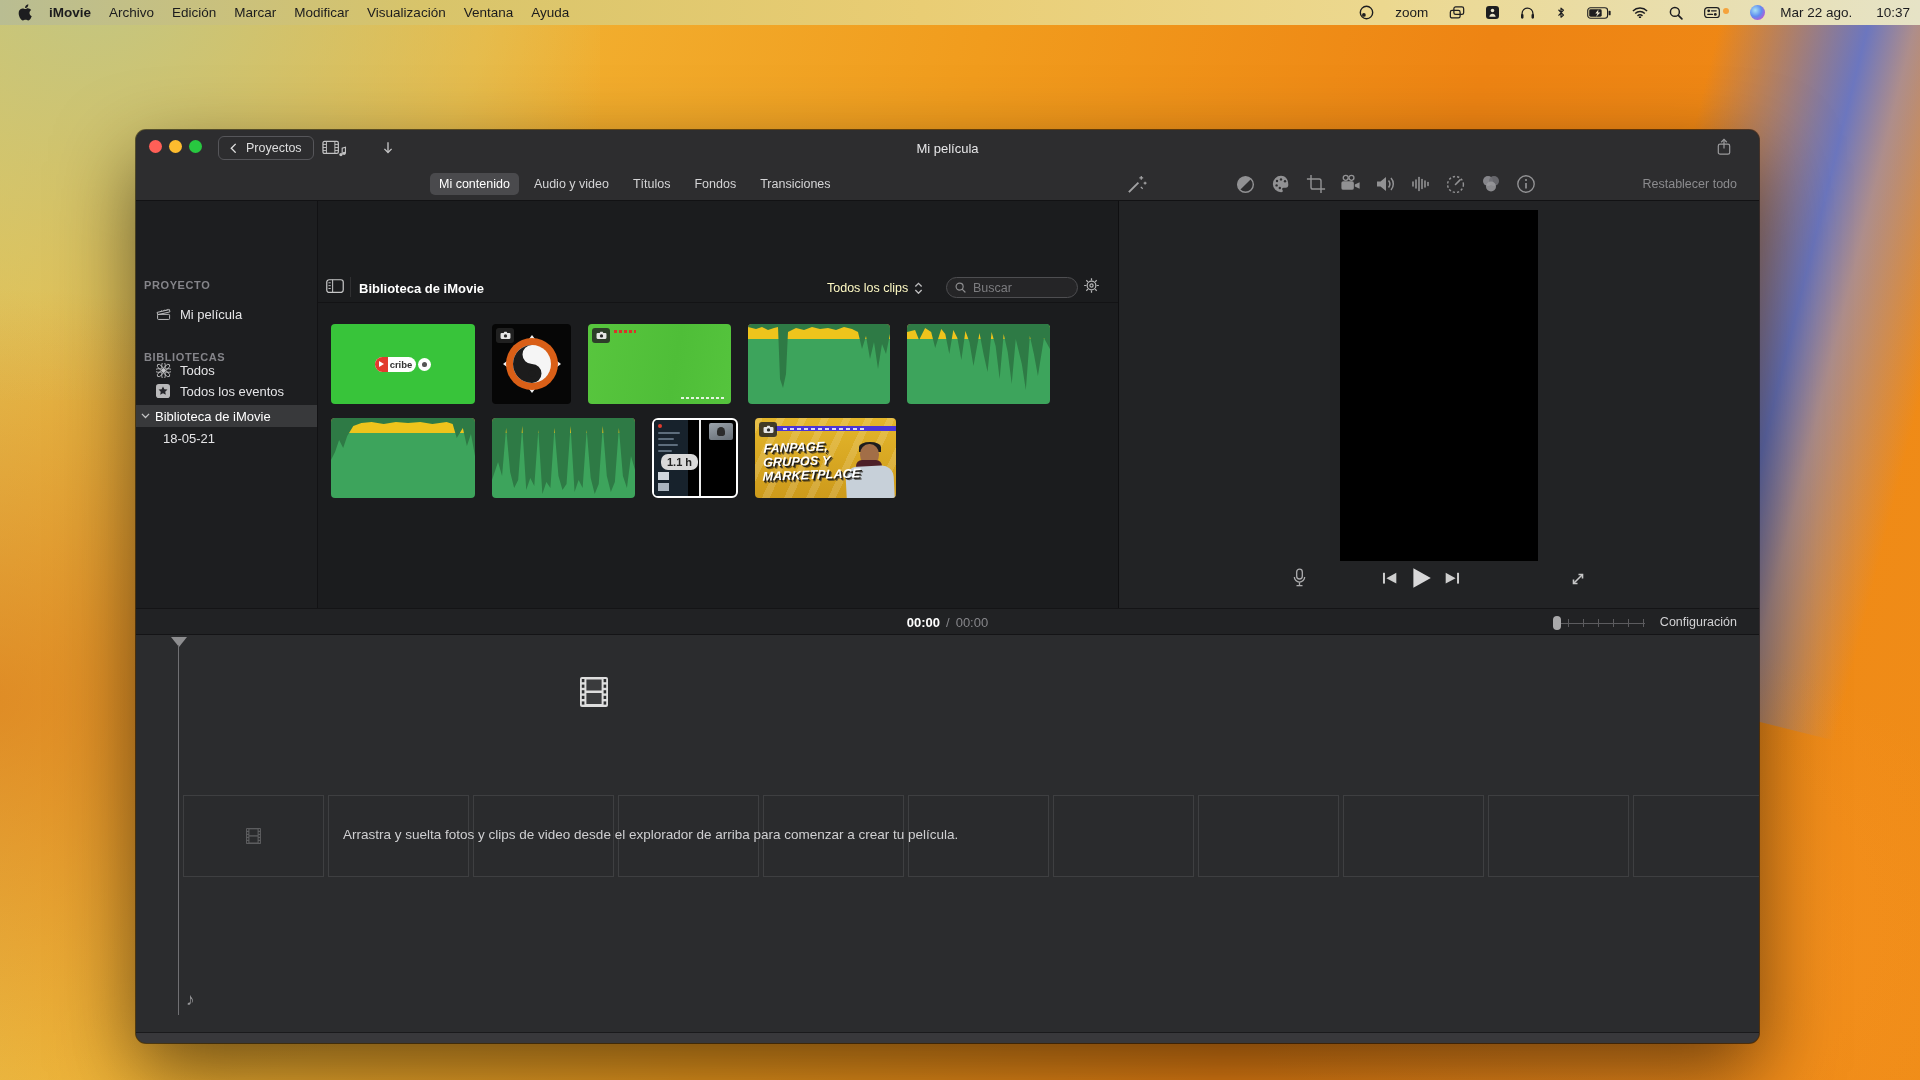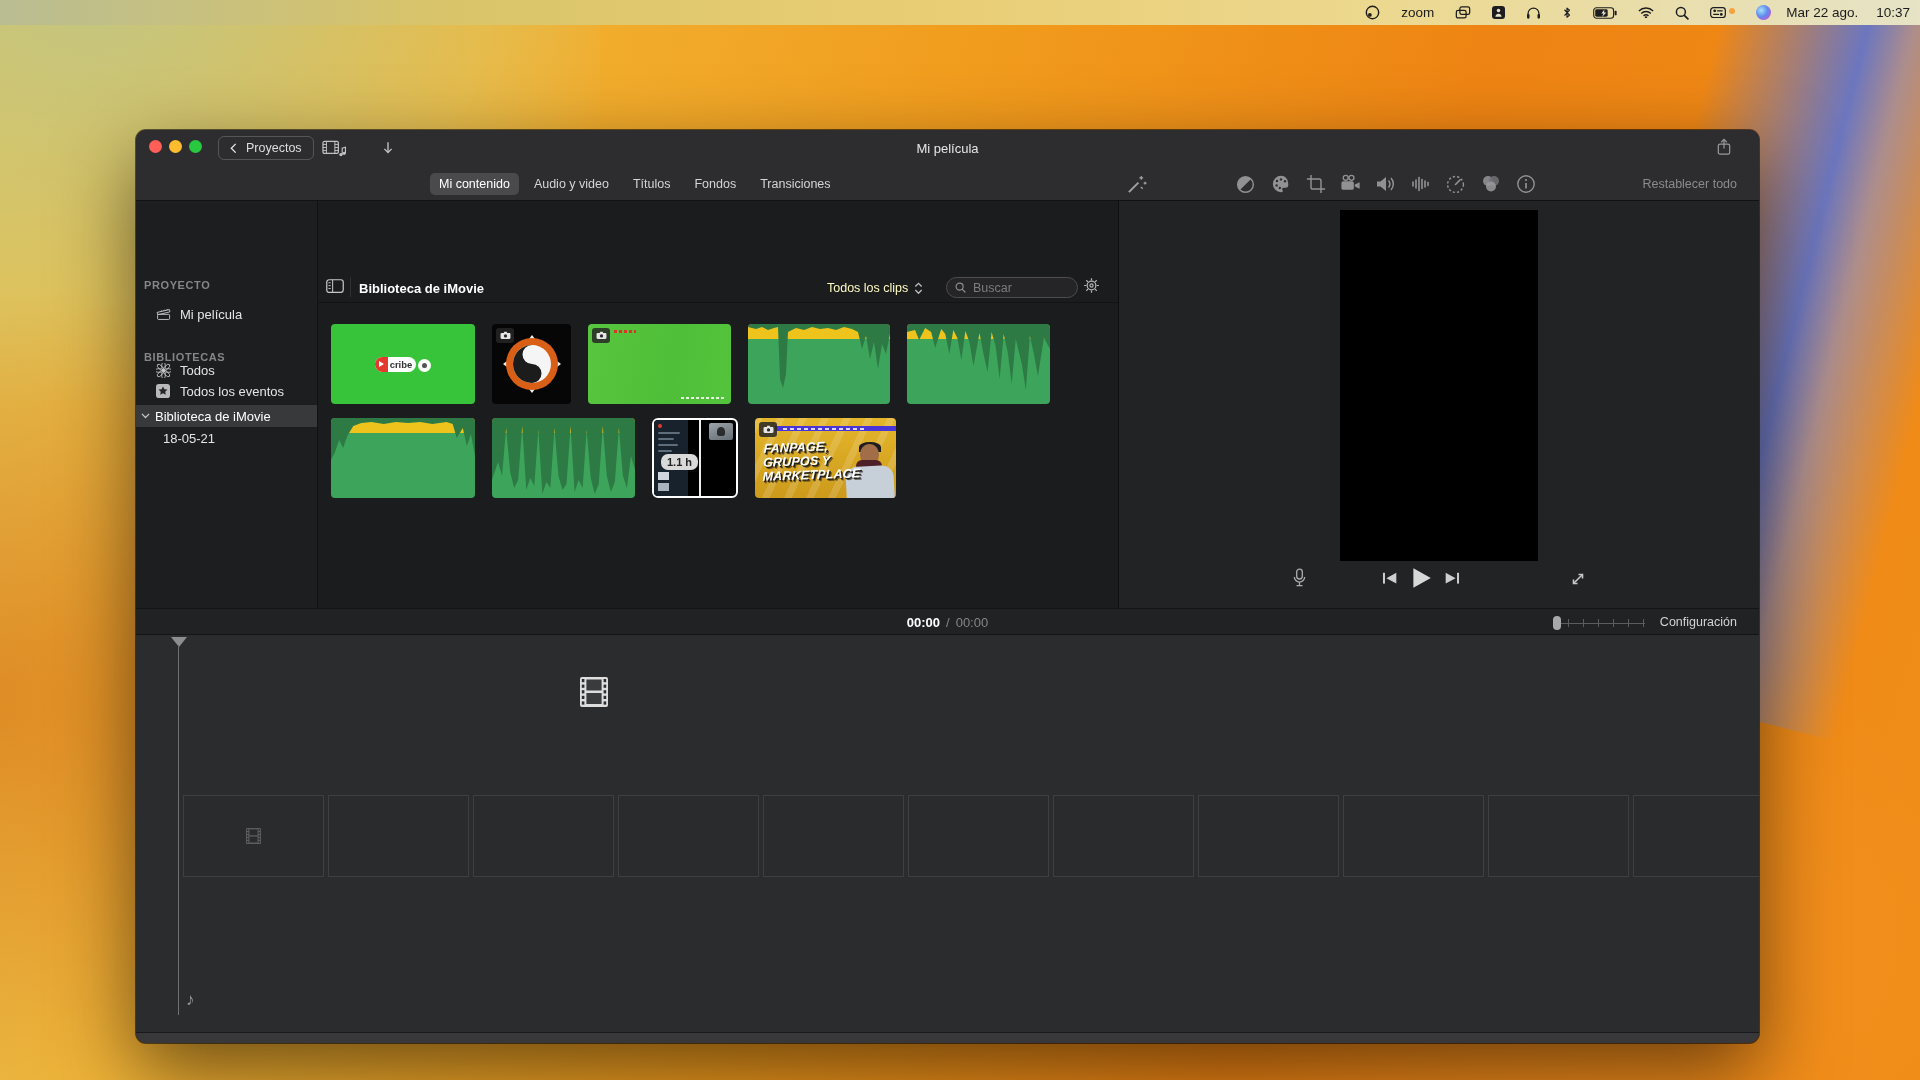--- a/index.html
+++ b/index.html
@@ -24,21 +24,21 @@
   .mb-item{padding:0 9px;white-space:nowrap;}
   .mb-item.apple{padding:0 8px 0 8px;display:flex;align-items:center;}
   .mb-item.app{font-weight:bold;}
   .mb-right{margin-left:auto;display:flex;align-items:center;gap:15px;}
   .mb-status{display:flex;align-items:center;margin-left:6px;}
   .zoomtxt{font-size:13.5px;}
   .siri{width:15px;height:15px;border-radius:50%;
     background:radial-gradient(circle at 35% 35%,#a8e2f5,#5e8df0 45%,#b55ad6 78%,#e85aa0);}
   .cc-wrap{display:flex;align-items:flex-start;gap:3px;}
   .cc-dot{width:6px;height:6px;border-radius:50%;background:#f5a33c;margin-top:1px;}
-  .clock{display:flex;gap:18px;white-space:nowrap;font-size:13.5px;}
+  .clock{display:flex;gap:24px;white-space:nowrap;font-size:13.5px;}
   
   .win{position:absolute;left:136px;top:130px;width:1623px;height:913px;background:#29292b;
     border-radius:10px;overflow:hidden;box-shadow:0 30px 80px rgba(0,0,0,.55),0 0 0 1px rgba(0,0,0,.55);}
   .titlebar{position:absolute;left:0;top:0;width:100%;height:37px;background:#2d2d2f;}
   .traffic{position:absolute;top:10px;width:13px;height:13px;border-radius:50%;}
   .t-red{left:13px;background:#ff5f57;}
   .t-yellow{left:33px;background:#febc2e;}
   .t-green{left:53px;background:#28c840;}
   .back-btn{position:absolute;left:82px;top:6px;height:24px;padding:0 11px;display:flex;align-items:center;gap:9px;
     border:1px solid #56565a;border-radius:6px;color:#dedede;font-size:12.5px;box-sizing:border-box;}
@@ -76,21 +76,21 @@
   .bh-gear{position:absolute;left:765px;top:76px;}
   
   .cliprow{position:absolute;left:13px;display:flex;gap:17px;}
   .row1{top:123px;}
   .row2{top:217px;}
   .clip{position:relative;height:80px;border-radius:4px;overflow:hidden;flex:none;}
   .clip svg.wave{position:absolute;inset:0;width:100%;height:100%;}
   .cam-badge{position:absolute;left:4px;top:4px;width:18px;height:15px;background:rgba(38,38,38,.85);
     border-radius:3px;display:flex;align-items:center;justify-content:center;z-index:3;}
   .c1{width:144px;background:#38c43a;display:flex;align-items:center;justify-content:center;}
-  .scribe{display:flex;align-items:flex-end;gap:2px;}
+  .scribe{display:flex;align-items:center;gap:2px;}
   .scribe .pill{display:flex;align-items:center;background:#fff;border-radius:8px;height:15px;overflow:hidden;}
   .scribe .play{width:13px;height:15px;background:#e23b2e;display:flex;align-items:center;justify-content:center;}
   .scribe .play i{width:0;height:0;border-left:5px solid #fff;border-top:3.5px solid transparent;border-bottom:3.5px solid transparent;}
   .scribe .txt{font-size:9.5px;font-weight:bold;color:#333;padding:0 4px 0 2px;font-style:normal;}
   .scribe .bell{width:13px;height:13px;border-radius:50%;background:#fff;display:flex;align-items:center;justify-content:center;}
   .scribe .bell i{width:5px;height:5px;background:#555;border-radius:50% 50% 2px 2px;}
   .c2{width:79px;background:#060606;display:flex;align-items:center;justify-content:center;}
   .c3{width:143px;background:linear-gradient(100deg,#58c63e,#4fbe38 60%,#55c43d);}
   .c3 .redmark{position:absolute;left:26px;top:6px;width:22px;height:3px;
     background:repeating-linear-gradient(90deg,#d8352b 0 3px,transparent 3px 5px);}
@@ -160,20 +160,35 @@
 
 <div class="stage">
   <div class="wallpaper">
     <div class="wp-green"></div>
     <div class="wp-dark"></div>
     <div class="wp-blue"></div>
     <div class="wp-glow"></div>
   </div>
 
   <div class="menubar">
+    <div class="mb-left">
+      <span class="mb-item apple">
+        <svg viewBox="0 0 17 20" width="14" height="17">
+            <path fill="#1d1d1f" d="M13.9 10.6c0-2.4 2-3.6 2.1-3.7-1.1-1.7-2.9-1.9-3.5-1.9-1.5-.2-2.9.9-3.7.9-.8 0-1.9-.9-3.2-.9C4 5 2.5 6 1.7 7.4-.1 10.4 1.2 14.8 2.9 17.2c.8 1.2 1.8 2.5 3.1 2.4 1.2 0 1.7-.8 3.2-.8 1.5 0 1.9.8 3.2.8 1.3 0 2.2-1.2 3-2.4.9-1.4 1.3-2.7 1.3-2.8-.1 0-2.7-1-2.8-3.8zM11.5 3.2c.7-.8 1.1-1.9 1-3.1-1 .1-2.2.7-2.9 1.5-.6.7-1.2 1.9-1 3 1.1.1 2.2-.6 2.9-1.4z"></path>
+          </svg>
+      </span>
+      <span class="mb-item app">iMovie</span>
+      <span class="mb-item">Archivo</span>
+      <span class="mb-item">Edición</span>
+      <span class="mb-item">Marcar</span>
+      <span class="mb-item">Modificar</span>
+      <span class="mb-item">Visualización</span>
+      <span class="mb-item">Ventana</span>
+      <span class="mb-item">Ayuda</span>
+    </div>
     <div class="mb-right">
       <span class="mb-status">
         <svg viewBox="0 0 16 16" width="15">
             <circle cx="8" cy="8" r="6.6" fill="none" stroke="#1d1d1f" stroke-width="1.5"></circle>
             <circle cx="5.2" cy="10.6" r="2" fill="#1d1d1f"></circle>
           </svg>
       </span>
       <span class="mb-status zoomtxt">zoom</span>
       <span class="mb-status">
         <svg viewBox="0 0 18 15" width="16">
@@ -674,17 +689,18 @@
         <div class="tl-box"></div>
         <div class="tl-box"></div>
         <div class="tl-box"></div>
         <div class="tl-box"></div>
         <div class="tl-box"></div>
         <div class="tl-box"></div>
         <div class="tl-box"></div>
         <div class="tl-box"></div>
 
       </div>
+      <div class="tl-msg">Arrastra y suelta fotos y clips de video desde el explorador de arriba para comenzar a crear tu película.</div>
       <span class="tl-note">♪</span>
     </div>
     <div class="win-footer"></div>
   </div>
 </div>
 
 </body></html>

